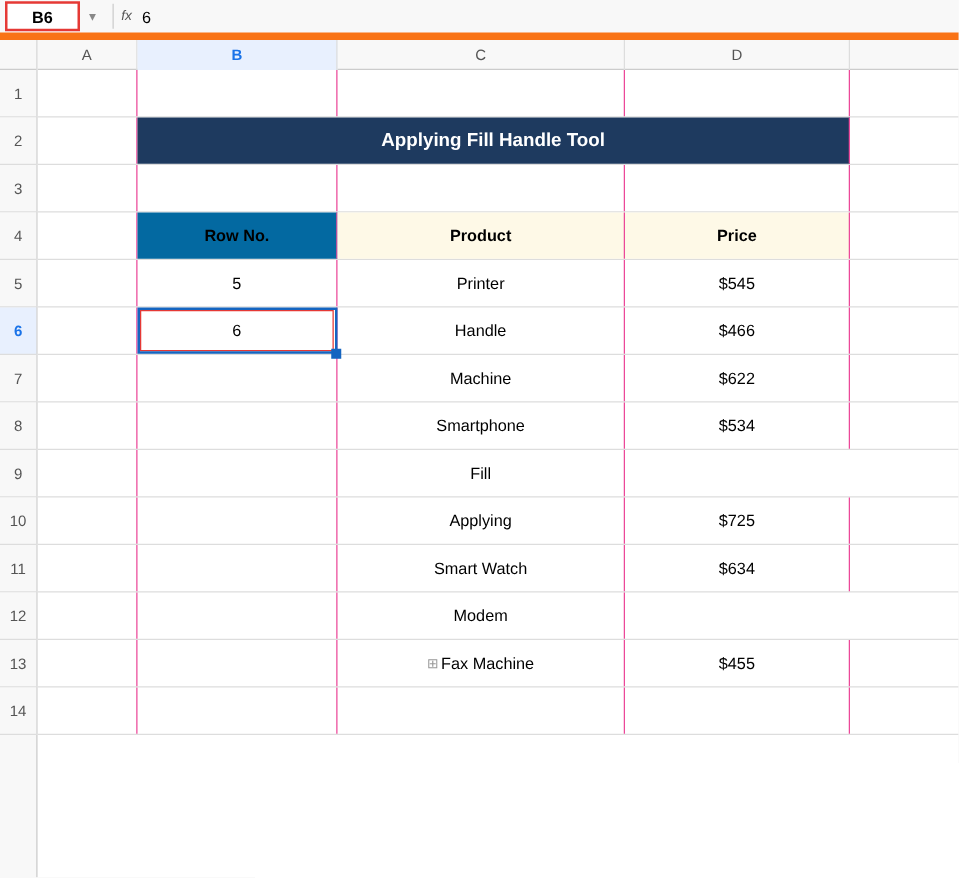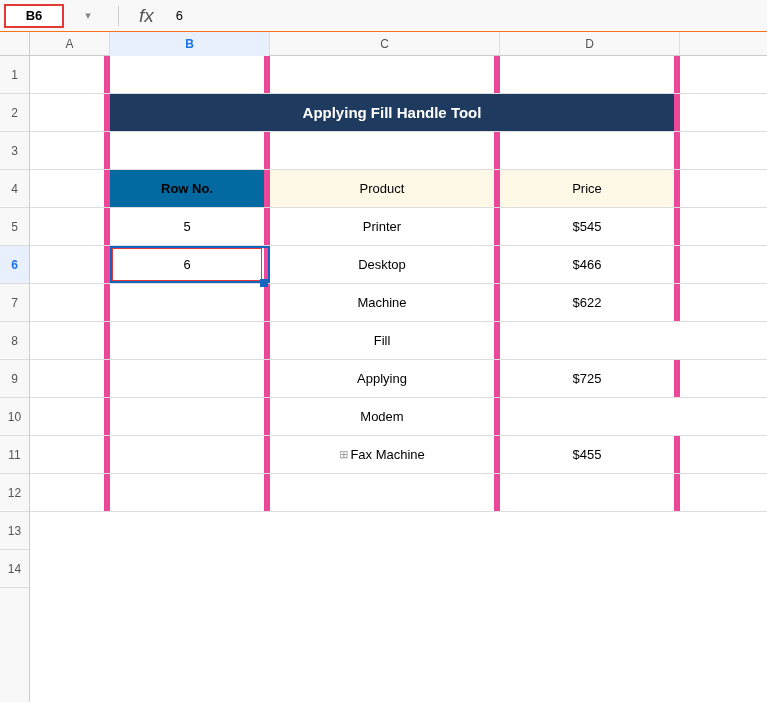--- a/index.html
+++ b/index.html
@@ -17,25 +17,24 @@
       height: 702px;
       background: white;
       display: flex;
       flex-direction: column;
     }
 
     
     .formula-bar {
       display: flex;
       align-items: center;
-      border-bottom: 1px solid #f97316;
+      border-bottom: 6px solid #f97316;
       background: #f8f8f8;
       height: 32px;
       padding: 0 4px;
-      gap: 14px;
     }
 
     .cell-name-box {
       width: 60px;
       height: 24px;
       border: 2px solid #e53935;
       text-align: center;
       font-size: 13px;
       font-weight: bold;
       background: white;
@@ -55,21 +54,21 @@
     .formula-bar-divider {
       width: 1px;
       height: 20px;
       background: #ccc;
       margin: 0 6px;
     }
 
     .fx-label {
       color: #555;
       font-style: italic;
-      font-size: 19px;
+      font-size: 11px;
       margin-right: 8px;
     }
 
     .formula-value {
       font-size: 13px;
       color: #000;
     }
 
     
     .grid-area {
@@ -157,34 +156,34 @@
     .grid-row {
       display: flex;
       height: 38px;
       border-bottom: 1px solid #ddd;
     }
 
     .cell {
       display: flex;
       align-items: center;
       justify-content: center;
-      border-right: 6px solid #ec4899;
+      border-right: 1px solid #ec4899;
       font-size: 13px;
       position: relative;
     }
 
     .cell.col-a { width: 80px; }
     .cell.col-b { width: 160px; }
     .cell.col-c { width: 230px; }
     .cell.col-d { width: 180px; }
 
     
     .cell.header-cell {
       background: #fef9e7;
-      font-weight: normal;
+      font-weight: bold;
     }
 
     .cell.header-cell.first-col {
       background: #0369a1;
       font-weight: bold;
     }
 
     
     .title-merged {
       background: #1e3a5f;
@@ -306,45 +305,57 @@
           <div class="cell col-c">Printer</div>
           <div class="cell col-d">$545</div>
         </div>
 
         <div class="grid-row">
           <div class="cell col-a"></div>
           <div class="cell col-b cell-selected" style="position:relative;">
             <div class="cell-selected-inner">6</div>
             <div class="fill-handle"></div>
           </div>
-          <div class="cell col-c">Desktop</div>
+          <div class="cell col-c">Handle</div>
           <div class="cell col-d">$466</div>
         </div>
 
         <div class="grid-row">
           <div class="cell col-a"></div>
           <div class="cell col-b"></div>
           <div class="cell col-c">Machine</div>
           <div class="cell col-d">$622</div>
         </div>
 
+        <div class="grid-row">
+          <div class="cell col-a"></div>
+          <div class="cell col-b"></div>
+          <div class="cell col-c">Smartphone</div>
+          <div class="cell col-d">$534</div>
+        </div>
 
         <div class="grid-row">
           <div class="cell col-a"></div>
           <div class="cell col-b"></div>
           <div class="cell col-c">Fill</div>
         </div>
 
         <div class="grid-row">
           <div class="cell col-a"></div>
           <div class="cell col-b"></div>
           <div class="cell col-c">Applying</div>
           <div class="cell col-d">$725</div>
         </div>
 
+        <div class="grid-row">
+          <div class="cell col-a"></div>
+          <div class="cell col-b"></div>
+          <div class="cell col-c">Smart Watch</div>
+          <div class="cell col-d">$634</div>
+        </div>
 
         <div class="grid-row">
           <div class="cell col-a"></div>
           <div class="cell col-b"></div>
           <div class="cell col-c">Modem</div>
         </div>
 
         <div class="grid-row">
           <div class="cell col-a"></div>
           <div class="cell col-b"></div>

